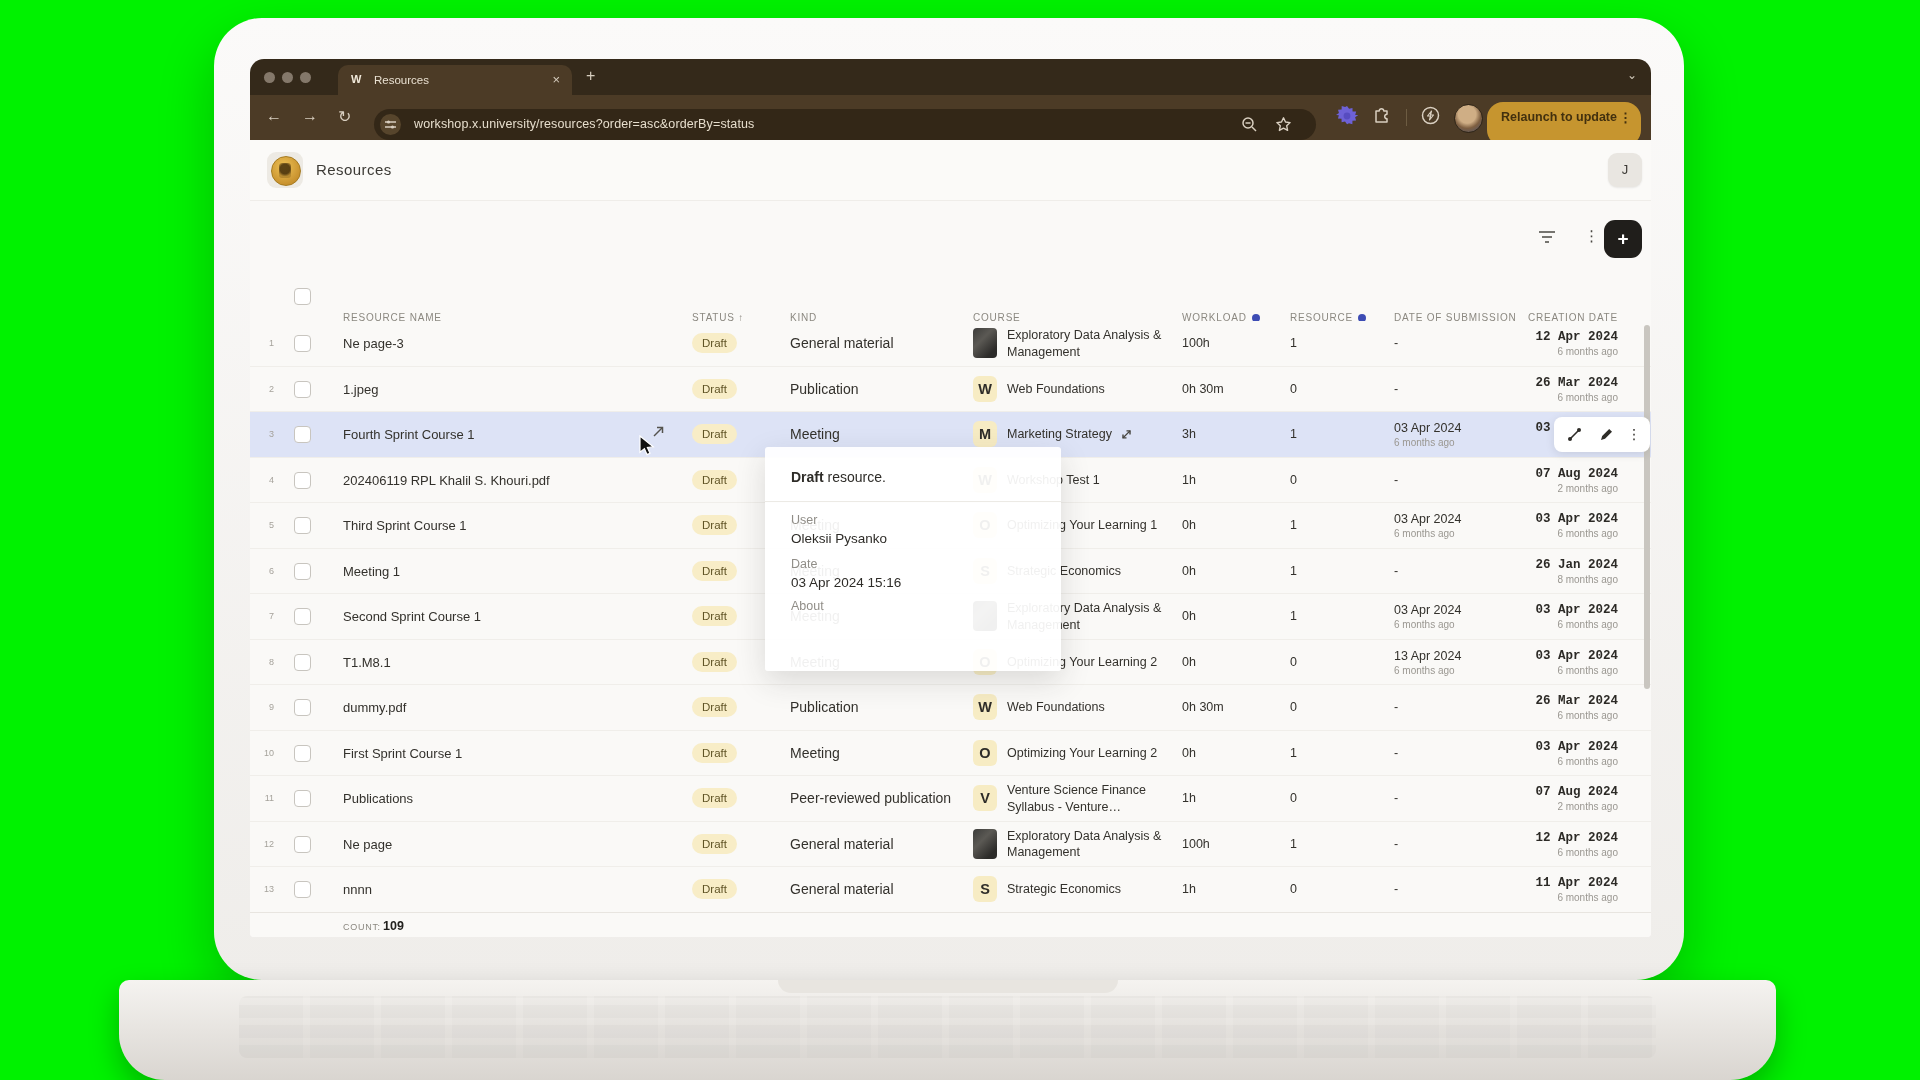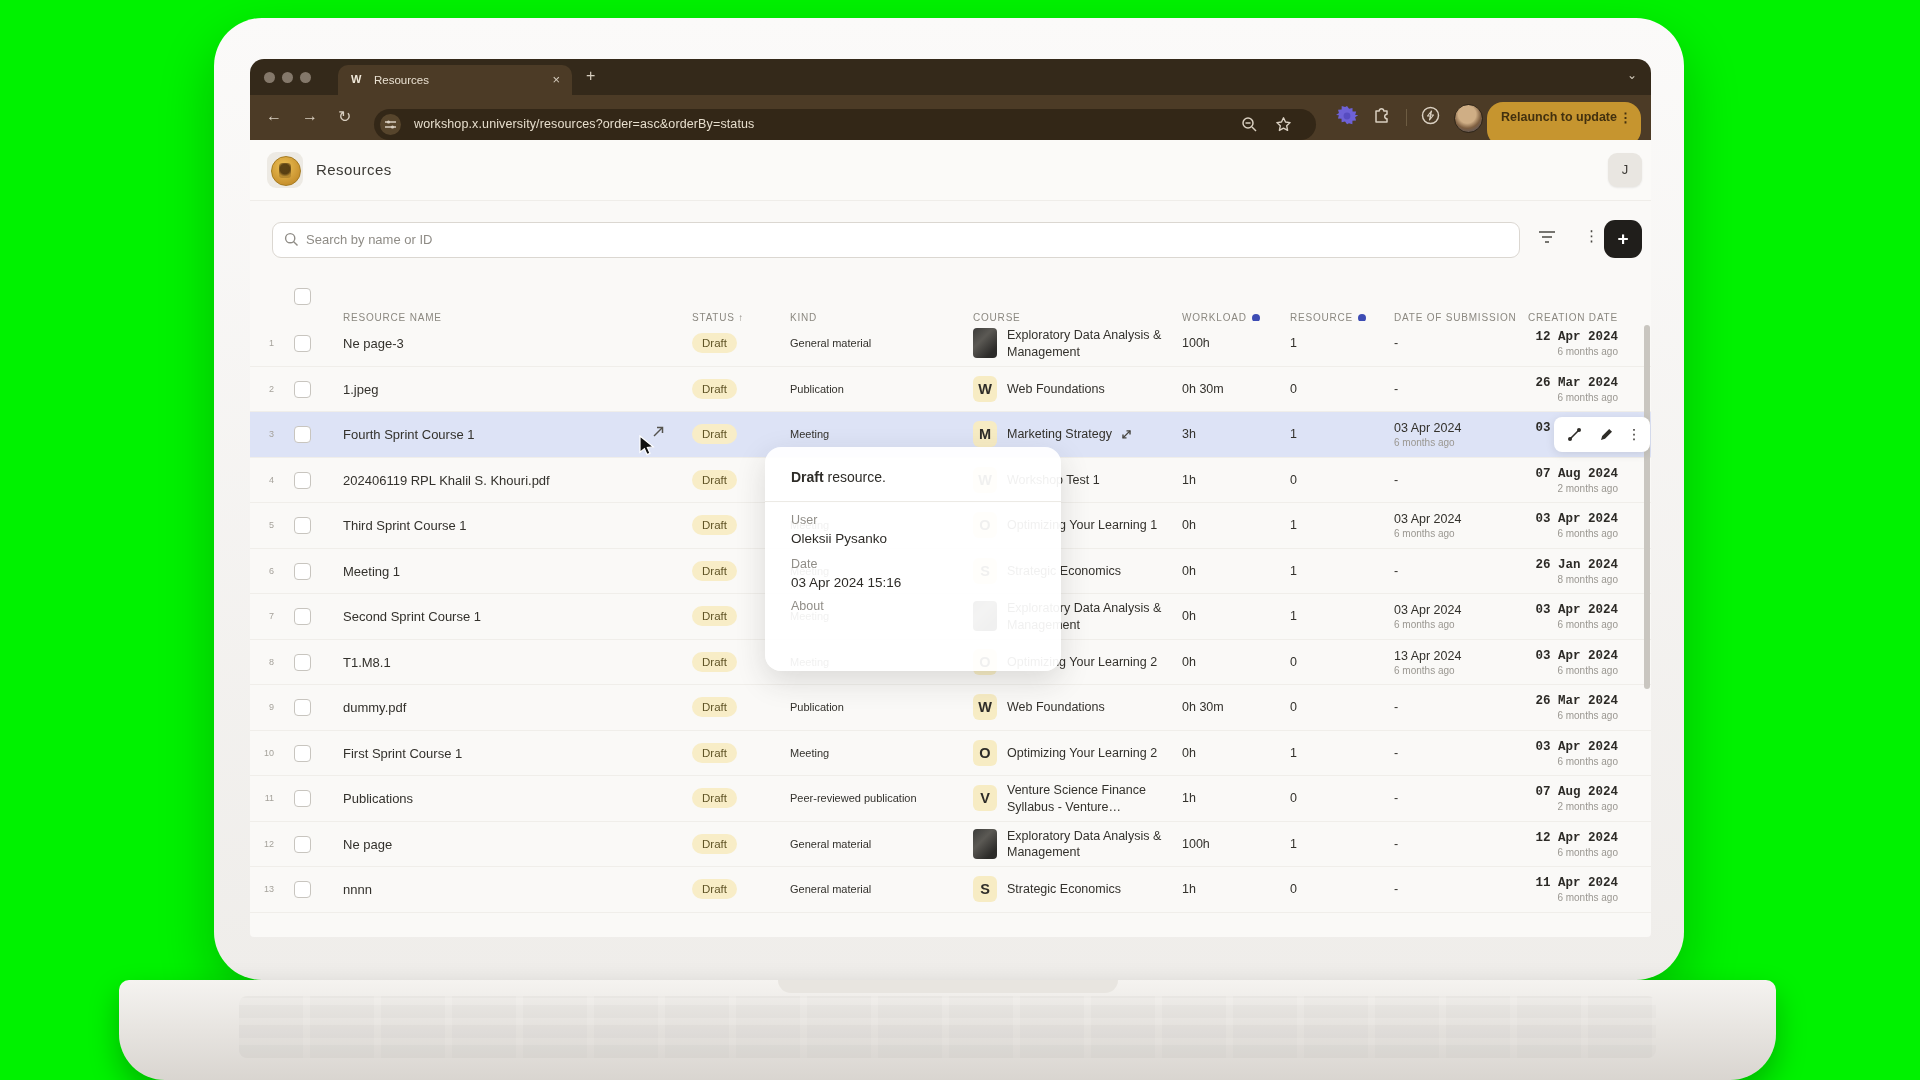--- a/index.html
+++ b/index.html
@@ -66,21 +66,21 @@
   .thead .cb{top:4px;margin-top:0;}
   .rows{position:absolute;top:262px;left:0;right:0;}
   .row{position:relative;height:45.5px;border-bottom:1px solid #f0eeea;box-sizing:border-box;background:#faf9f7;}
   .row.hl{background:#dde3f6;}
   .cell{position:absolute;white-space:nowrap;color:#33312c;}
   .vc{top:50%;transform:translateY(-50%);}
   .cell-num{left:8px;width:16px;text-align:right;font-size:9px;color:#a5a29b;}
   .c-name{left:93px;font-size:13px;}
   .badge{position:absolute;left:442px;top:50%;transform:translateY(-50%);background:#f8edc7;color:#605426;
     font-size:11.5px;padding:4px 10px;border-radius:12px;}
-  .c-kind{left:540px;font-size:11px;}
+  .c-kind{left:540px;font-size:14px;}
   .cic{position:absolute;left:723px;}
   .cic.letter{top:50%;margin-top:-13px;width:24px;height:26px;border-radius:6px;background:#f7ecc4;
     text-align:center;line-height:26px;font-size:14.5px;font-weight:bold;color:#2e2c28;}
   .cic.thumb{top:50%;margin-top:-15px;width:24px;height:30px;border-radius:4px;
     background:linear-gradient(135deg,#3c3c3a,#5b5954 38%,#2c2b29 80%);}
   .c-course{left:757px;width:170px;font-size:12.5px;line-height:1.3;white-space:normal;}
   .c-work{left:932px;font-size:12.5px;}
   .c-stud{left:1040px;font-size:12.5px;}
   .c-sub{left:1144px;}
   .c-cre{left:1240px;width:128px;text-align:right;}
@@ -92,21 +92,21 @@
   .actions{position:absolute;left:1304px;top:5px;width:96px;height:35px;background:#fff;border-radius:8px;
     box-shadow:0 2px 10px rgba(0,0,0,.10);z-index:30;}
   .act{position:absolute;top:9px;}
   .act-kebab{position:absolute;right:9px;top:0;line-height:35px;font-size:14px;color:#2e2c28;}
   
   .tfoot{position:absolute;top:853px;left:0;right:0;height:25px;border-top:1px solid #e8e5e0;background:#faf9f7;}
   .count-label{position:absolute;left:93px;top:9px;font-size:9px;letter-spacing:.08em;color:#8b8880;}
   .count-val{position:absolute;left:133px;top:6px;font-size:12.5px;font-weight:bold;color:#23221f;}
   
   .tooltip{position:absolute;left:515px;top:388px;width:296px;height:224px;background:rgba(255,255,255,.93);
-    border-radius:16px;box-shadow:0 10px 30px rgba(40,40,40,.15);z-index:40;}
+    border-radius:3px;box-shadow:0 10px 30px rgba(40,40,40,.15);z-index:40;}
   .tt-title{position:absolute;left:26px;top:22px;font-size:14px;color:#2e2c28;}
   .tt-title b{font-weight:bold;}
   .tt-div{position:absolute;left:0;right:0;top:54px;height:1px;background:#eceae5;}
   .tt-lab{position:absolute;left:26px;font-size:12.5px;color:#908d87;}
   .tt-val{position:absolute;left:26px;font-size:13.5px;color:#2e2c28;}
   .tt-about{position:absolute;left:26px;top:168px;width:248px;font-size:13px;line-height:1.45;color:#2e2c28;}
   .scrollthumb{position:absolute;left:1394px;top:266px;width:6px;height:364px;background:#c9c6c0;border-radius:3px;}
   .cursor{position:absolute;left:388px;top:376px;z-index:60;}
   svg{display:block;}
 </style>
@@ -191,29 +191,20 @@
   </div>
 
   <div class="appbar">
     <div class="logo-box">
         <span class="crest"></span>
       </div>
     <span class="app-title">Resources</span>
     <div class="user-btn">J</div>
   </div>
 
-  <div class="search-wrap">
-    <svg style="position:absolute;left:11px;top:9px" width="15" height="15" viewBox="0 0 15 15">
-      <g stroke="#8f8c86" stroke-width="1.4" fill="none">
-          <circle cx="6.2" cy="6.2" r="4.6"></circle>
-          <line x1="9.7" y1="9.7" x2="13.5" y2="13.5"></line>
-        </g>
-      </svg>
-    <span class="search-ph">Search by name or ID</span>
-  </div>
   <span class="ic-filter">
     <svg width="18" height="14" viewBox="0 0 18 14">
         <g stroke="#4a4843" stroke-width="1.5" fill="none">
       <line x1="1" y1="2" x2="17" y2="2"></line>
           <line x1="4" y1="7" x2="14" y2="7"></line>
           <line x1="7" y1="12" x2="11" y2="12"></line>
         </g>
       </svg>
   </span>
   <span class="ic-kebab2">⋮</span>
@@ -495,20 +486,24 @@
         <span class="cell c-sub vc">
           <span class="d1">-</span>
         </span>
         <span class="cell c-cre vc">
           <span class="d1b">11 Apr 2024</span>
           <span class="d2">6 months ago</span>
         </span>
       </div>
     </div>
 
+  <div class="tfoot">
+    <span class="count-label">COUNT:</span>
+    <span class="count-val">109</span>
+  </div>
 
   <div class="scrollthumb"></div>
 
   <div class="tooltip">
     <span class="tt-title"><b>Draft</b><span> resource.</span></span>
     <div class="tt-div"></div>
     <span class="tt-lab" style="top:66px">User</span>
     <span class="tt-val" style="top:84px">Oleksii Pysanko</span>
     <span class="tt-lab" style="top:110px">Date</span>
     <span class="tt-val" style="top:128px">03 Apr 2024 15:16</span>

